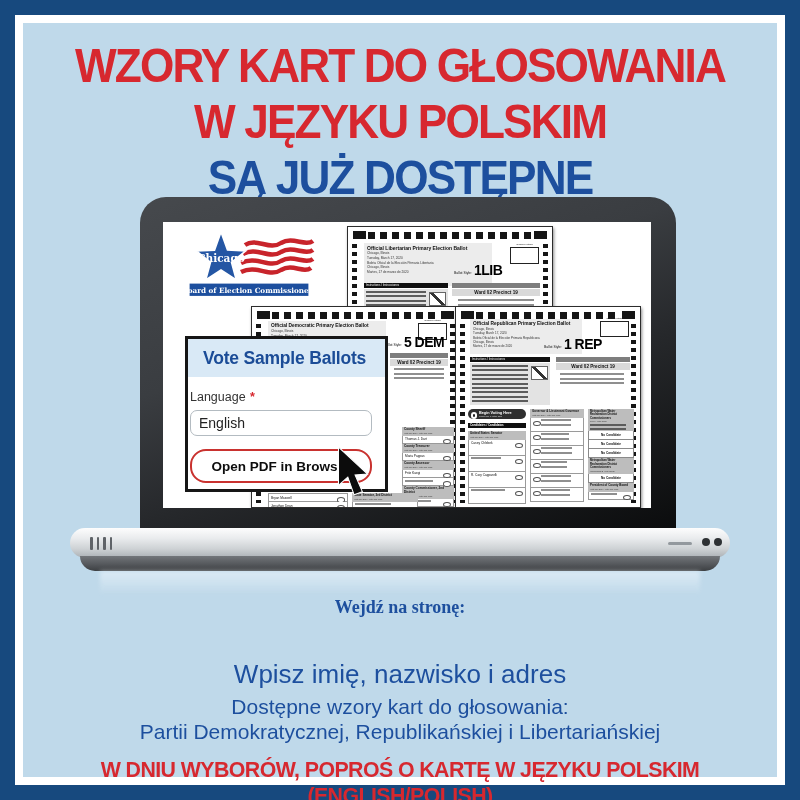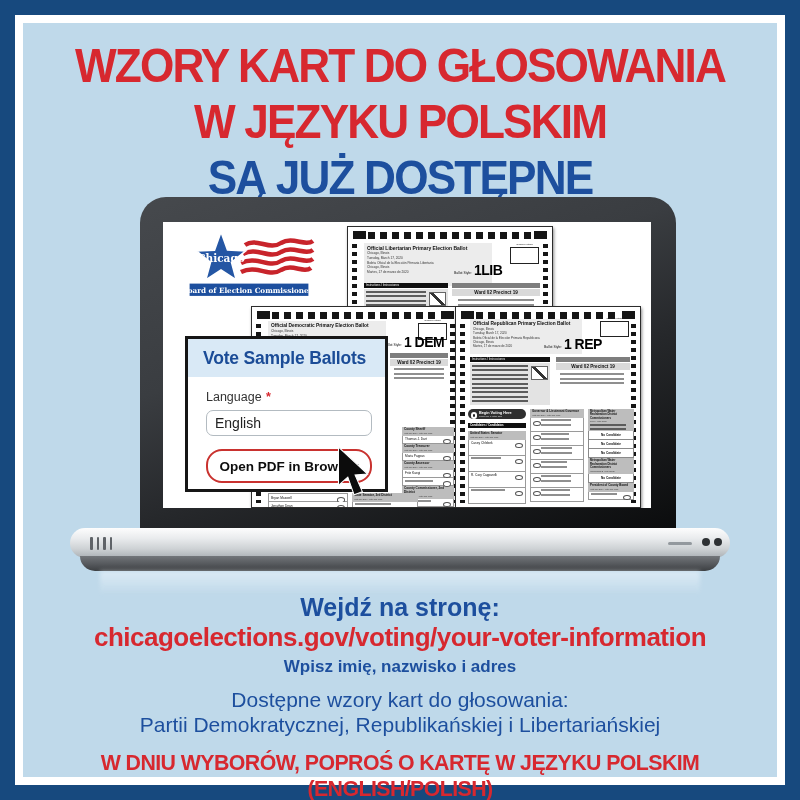--- a/index.html
+++ b/index.html
@@ -66,34 +66,34 @@
   .beginbar .bv1{font-size:3.8px;font-weight:700;line-height:1.2;}
   .beginbar .bv2{font-size:2.3px;line-height:1.2;color:#ddd;}
   .bvcirc{position:absolute;left:2.5px;top:3px;width:6.5px;height:6.5px;border-radius:50%;background:#fff;}
   .bvcirc:after{content:"";position:absolute;left:2px;top:1.5px;width:2.5px;height:3.5px;background:#222;border-radius:1px;}
   .candbar{position:absolute;background:#0f0f0f;color:#fff;font-size:2.9px;font-weight:700;line-height:1.2;padding:1px 2px;box-sizing:border-box;}
 
   
   .dialog{position:absolute;left:22px;top:114px;width:203px;height:156px;background:#fff;border:3px solid #161616;box-sizing:border-box;z-index:10;}
   .dlg-header{height:38px;background:var(--dialog-header-bg);display:flex;align-items:center;padding-left:15px;}
   .dlg-title{font-size:17.5px;font-weight:700;color:#1b4c97;letter-spacing:-.2px;}
-  .dlg-body{padding:10px 13px 0 18px;border-radius:23px;}
+  .dlg-body{padding:10px 13px 0 2px;border-radius:23px;}
   .dlg-label{font-size:12.5px;color:#333;}
   .dlg-req{color:var(--red);font-weight:700;}
   .dlg-input{margin-top:5px;width:100%;height:26px;border:1.5px solid #b3bbc1;border-radius:7px;
     font-family:"Liberation Sans",sans-serif;font-size:14px;color:#222;padding:0 0 0 8px;box-sizing:border-box;outline:none;background:#fff;}
   .dlg-button{margin-top:13px;height:30px;border:2.2px solid #c9322f;border-radius:16px;background:#fff;
     display:flex;align-items:center;justify-content:center;font-size:13.5px;font-weight:700;color:#0d0d0d;cursor:pointer;}
   .cursor{position:absolute;left:172px;top:224px;width:36px;height:56px;z-index:20;}
 
   
   .footer{position:absolute;top:592px;left:0;right:0;text-align:center;}
-  .f-visit{font-size:25px;font-weight:700;color:var(--blue);line-height:30px;}
+  .f-visit{font-size:18px;font-weight:700;color:var(--blue);line-height:30px;font-family:Liberation Serif, serif;}
   .f-url{font-size:26px;font-weight:700;color:var(--red);line-height:30px;letter-spacing:-.5px;}
-  .f-enter{font-size:17px;font-weight:700;color:var(--blue);line-height:30px;}
+  .f-enter{font-size:26px;font-weight:400;color:var(--blue);line-height:30px;margin-top:37px;}
   .f-avail{font-size:21px;font-weight:400;color:var(--blue);line-height:25px;}
   .f-avail1{margin-top:5px;}
   .f-banner{margin-top:13px;font-size:22px;font-weight:700;color:var(--red);letter-spacing:-.6px;transform:scaleX(.97);transform-origin:center;}
 </style>
 </head>
 <body>
 
 <div class="stage">
   <div class="poster"></div>
 
@@ -172,21 +172,21 @@
         <div class="b-title" style="font-size:4.8px;">Official Democratic Primary Election Ballot</div>
         <div class="b-tiny">Chicago, Illinois</div>
         <div class="b-tiny">Tuesday, March 17, 2020</div>
       </div>
       <div class="judge" style="right:12px;top:12px;">
         <div class="jl">Judge's Initials</div>
         <div class="jb"></div>
       </div>
       <div class="bstyle" style="left:132px;top:28px;">
         <span class="lbl">Ballot Style:</span>
-        <span class="code">1 DEM</span>
+        <span class="code">5 DEM</span>
       </div>
       <div class="obar" style="left:138px;top:46px;width:58px;"></div>
       <div class="ward" style="left:138px;top:52px;width:58px;">Ward 02 Precinct 19</div>
       <div class="sim" style="position:absolute;left:142px;top:61px;width:50px;height:11px;"></div>
 
       <div style="position:absolute;left:150px;top:120px;width:52px;">
         <div class="ghdr"><span>County Sheriff</span>
           <div class="ghsub">Vote for One / Vote por Uno</div></div>
         <div class="crow">
             <div class="nm">Thomas J. Dart</div>
@@ -356,19 +356,18 @@
       </div>
     </div>
 
     <svg class="cursor" viewBox="0 0 34 54">
       <path d="M3,1 L3,38 L12,30 L18,47 L26,44 L19,28 L31,27 Z" fill="#0c0c0c" stroke="#ffffff" stroke-width="1"></path>
     </svg>
   </div>
 
   <div class="footer">
     <div class="f-visit">Wejdź na stronę:</div>
-    <div class="f-url">chicagoelections.gov/voting/your-voter-information</div>
     <div class="f-enter">Wpisz imię, nazwisko i adres</div>
     <div class="f-avail f-avail1">Dostępne wzory kart do głosowania:</div>
     <div class="f-avail">Partii Demokratycznej, Republikańskiej i Libertariańskiej</div>
     <div class="f-banner">W DNIU WYBORÓW, POPROŚ O KARTĘ W JĘZYKU POLSKIM (ENGLISH/POLISH)</div>
   </div>
 </div>
 
 </body></html>

